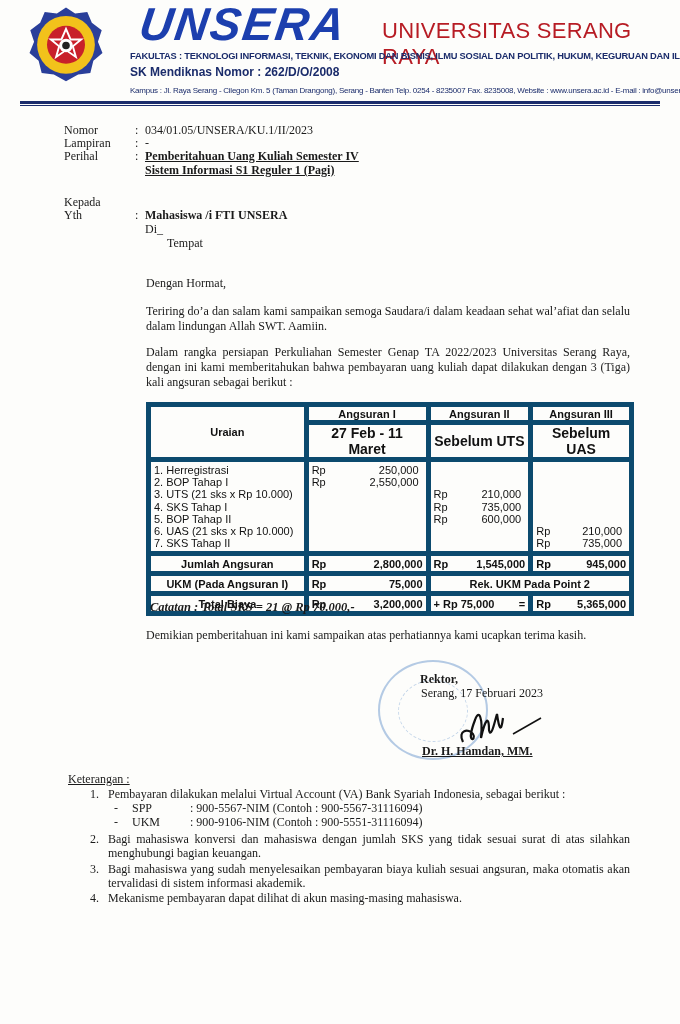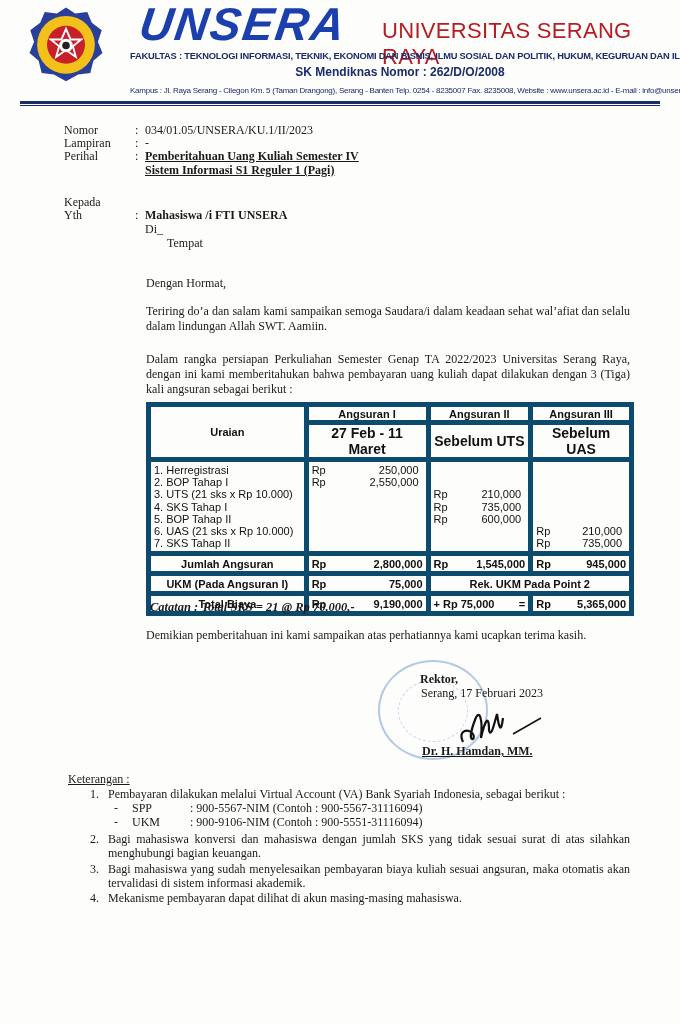--- a/index.html
+++ b/index.html
@@ -4,21 +4,21 @@
 <style>
   * { box-sizing: border-box; margin: 0; padding: 0; }
   html, body { width: 680px; height: 1024px; background: #fdfdfb; overflow: hidden; }
   body { position: relative; font-family: "Liberation Serif", serif; color: #1a1a1a; }
 
   
   .logo { position: absolute; left: 28px; top: 6px; width: 76px; height: 76px; }
   .brand { position: absolute; left: 140px; top: 0px; font-family: "Liberation Sans", sans-serif; font-weight: bold; font-style: italic; font-size: 46px; color: #1c3fae; letter-spacing: 2px; line-height: 48px; transform: skewX(-8deg); }
   .uni-name { position: absolute; left: 382px; top: 18px; font-family: "Liberation Sans", sans-serif; font-size: 22px; color: #b71c24; line-height: 26px; letter-spacing: 0.3px; }
   .fakultas { position: absolute; left: 130px; top: 51px; width: 540px; text-align: center; font-family: "Liberation Sans", sans-serif; font-weight: bold; font-size: 9.3px; color: #1b2c6b; letter-spacing: -0.2px; white-space: nowrap; }
-  .sk { position: absolute; left: 130px; top: 65px; width: 540px; text-align: center; font-family: "Liberation Sans", sans-serif; font-weight: bold; font-size: 12px; color: #1b2c6b; }
+  .sk { position: absolute; left: 130px; top: 65px; width: 540px; text-align: left; font-family: "Liberation Sans", sans-serif; font-weight: bold; font-size: 12px; color: #1b2c6b; }
   .kampus { position: absolute; left: 130px; top: 86px; width: 540px; text-align: center; font-family: "Liberation Sans", sans-serif; font-size: 8px; color: #1b2c6b; letter-spacing: -0.25px; white-space: nowrap; }
   .rule1 { position: absolute; left: 20px; top: 101px; width: 640px; height: 3px; background: #1b2c6b; }
   .rule2 { position: absolute; left: 20px; top: 105px; width: 640px; height: 1px; background: #1b2c6b; }
 
   
   .meta { position: absolute; left: 64px; font-size: 12px; line-height: 13px; }
   .meta .lbl { position: absolute; left: 0; width: 70px; }
   .meta .colon { position: absolute; left: 71px; }
   .meta .val { position: absolute; left: 81px; white-space: nowrap; }
   .bold { font-weight: bold; }
@@ -111,21 +111,21 @@
 </div>
 <div class="meta" style="top:223px;">
   <span class="val">Di_</span>
 </div>
 <div class="meta" style="top:237px;">
   <span class="val" style="left:103px;">Tempat</span>
 </div>
 
 <div class="para" style="top:276px;">Dengan Hormat,</div>
 <div class="para" style="top:304px;">Teriring do’a dan salam  kami sampaikan semoga Saudara/i  dalam keadaan sehat wal’afiat dan selalu dalam lindungan Allah SWT. Aamiin.</div>
-<div class="para" style="top:345px;margin-top:7px;">Dalam rangka persiapan Perkuliahan Semester Genap TA 2022/2023 Universitas Serang Raya, dengan ini kami memberitahukan bahwa pembayaran uang kuliah dapat dilakukan dengan 3 (Tiga)  kali angsuran sebagai berikut :</div>
+<div class="para" style="top:345px;">Dalam rangka persiapan Perkuliahan Semester Genap TA 2022/2023 Universitas Serang Raya, dengan ini kami memberitahukan bahwa pembayaran uang kuliah dapat dilakukan dengan 3 (Tiga)  kali angsuran sebagai berikut :</div>
 
 <table class="fee-table">
   <tbody>
       <tr>
     <th rowspan="2" class="hdr-uraian">Uraian</th>
     <th class="hdr-small col1">Angsuran I</th>
     <th class="hdr-small col2">Angsuran II</th>
     <th class="hdr-small col3">Angsuran III</th>
   </tr>
   <tr>
@@ -214,21 +214,21 @@
             <span>75,000</span>
           </div>
         </td>
     <td colspan="2" class="center">Rek. UKM Pada Point 2</td>
   </tr>
   <tr class="sum-row">
     <td class="center">Total Biaya</td>
     <td>
           <div class="split">
             <span>Rp</span>
-            <span>9,190,000</span>
+            <span>3,200,000</span>
           </div>
         </td>
     <td>
           <div class="split">
             <span>+ Rp 75,000</span>
             <span>=</span>
           </div>
         </td>
     <td>
           <div class="split">

